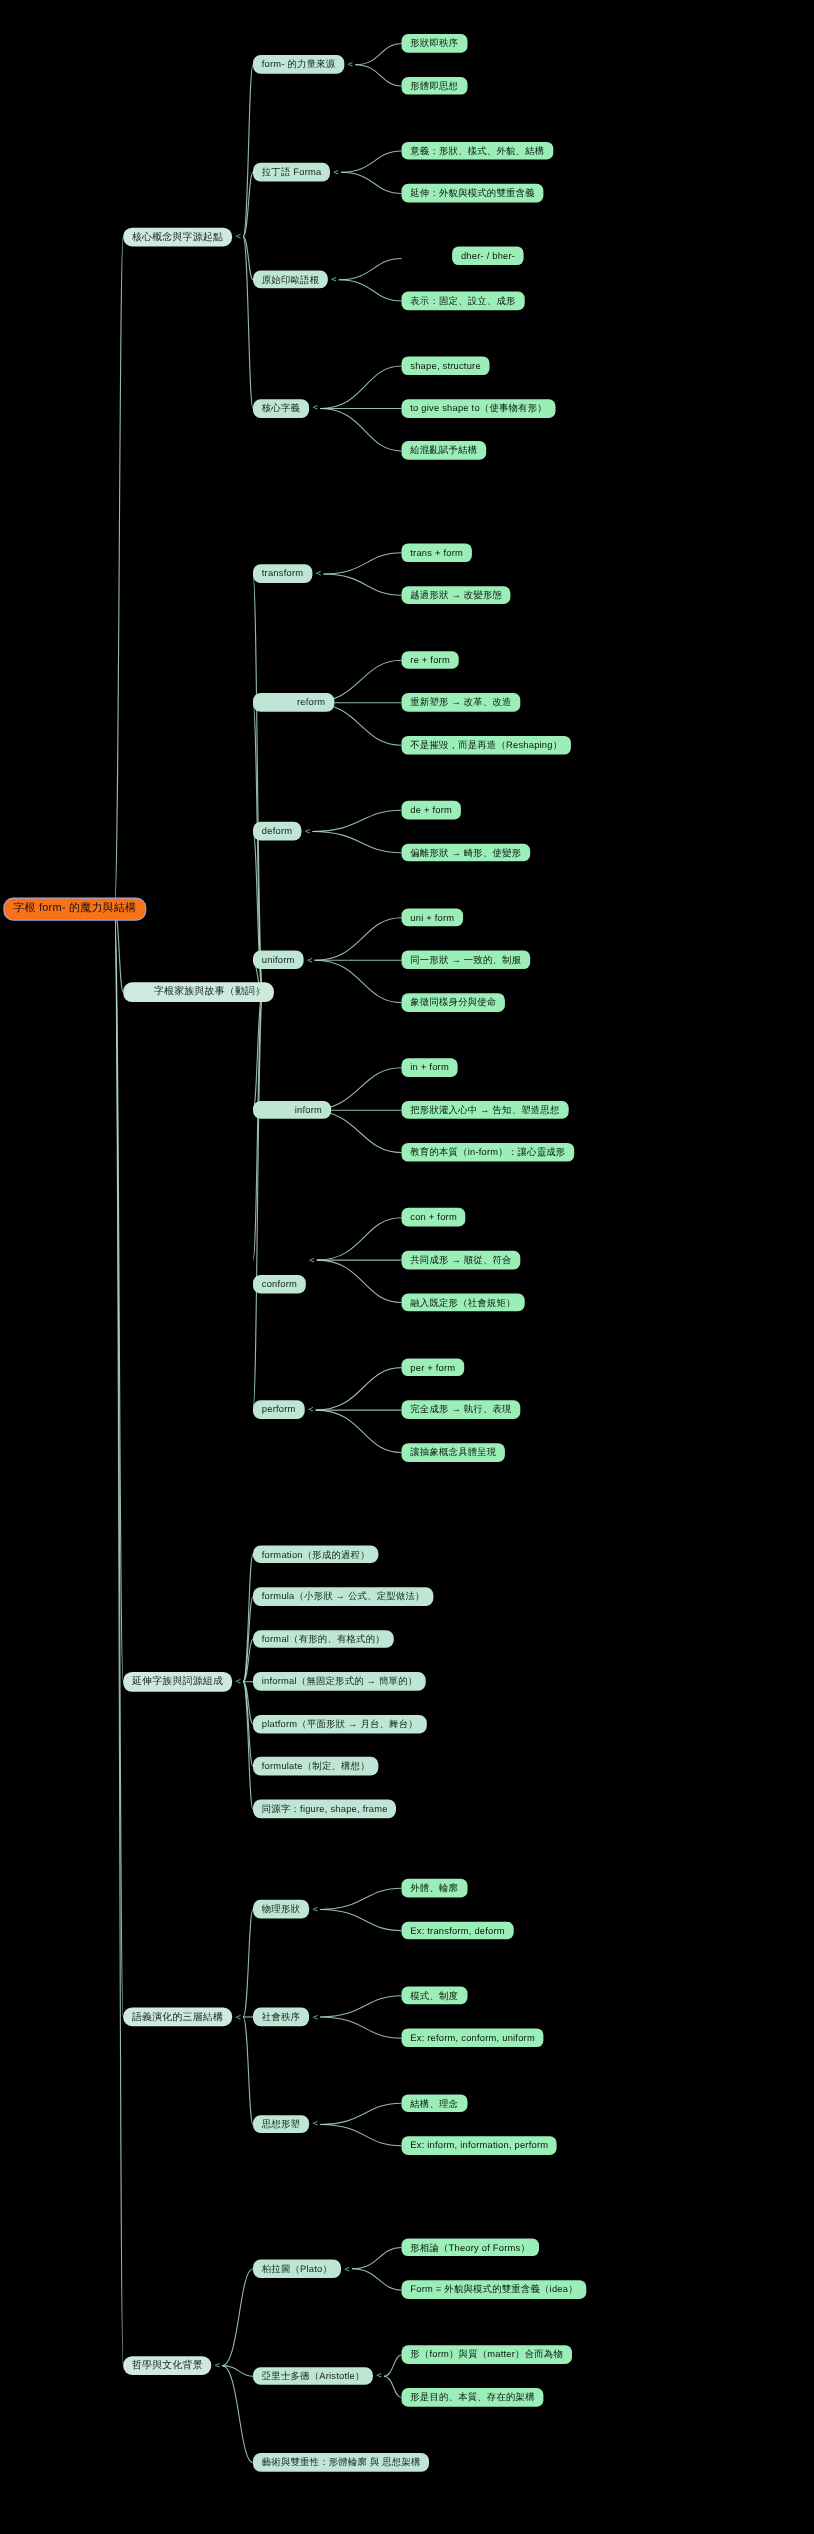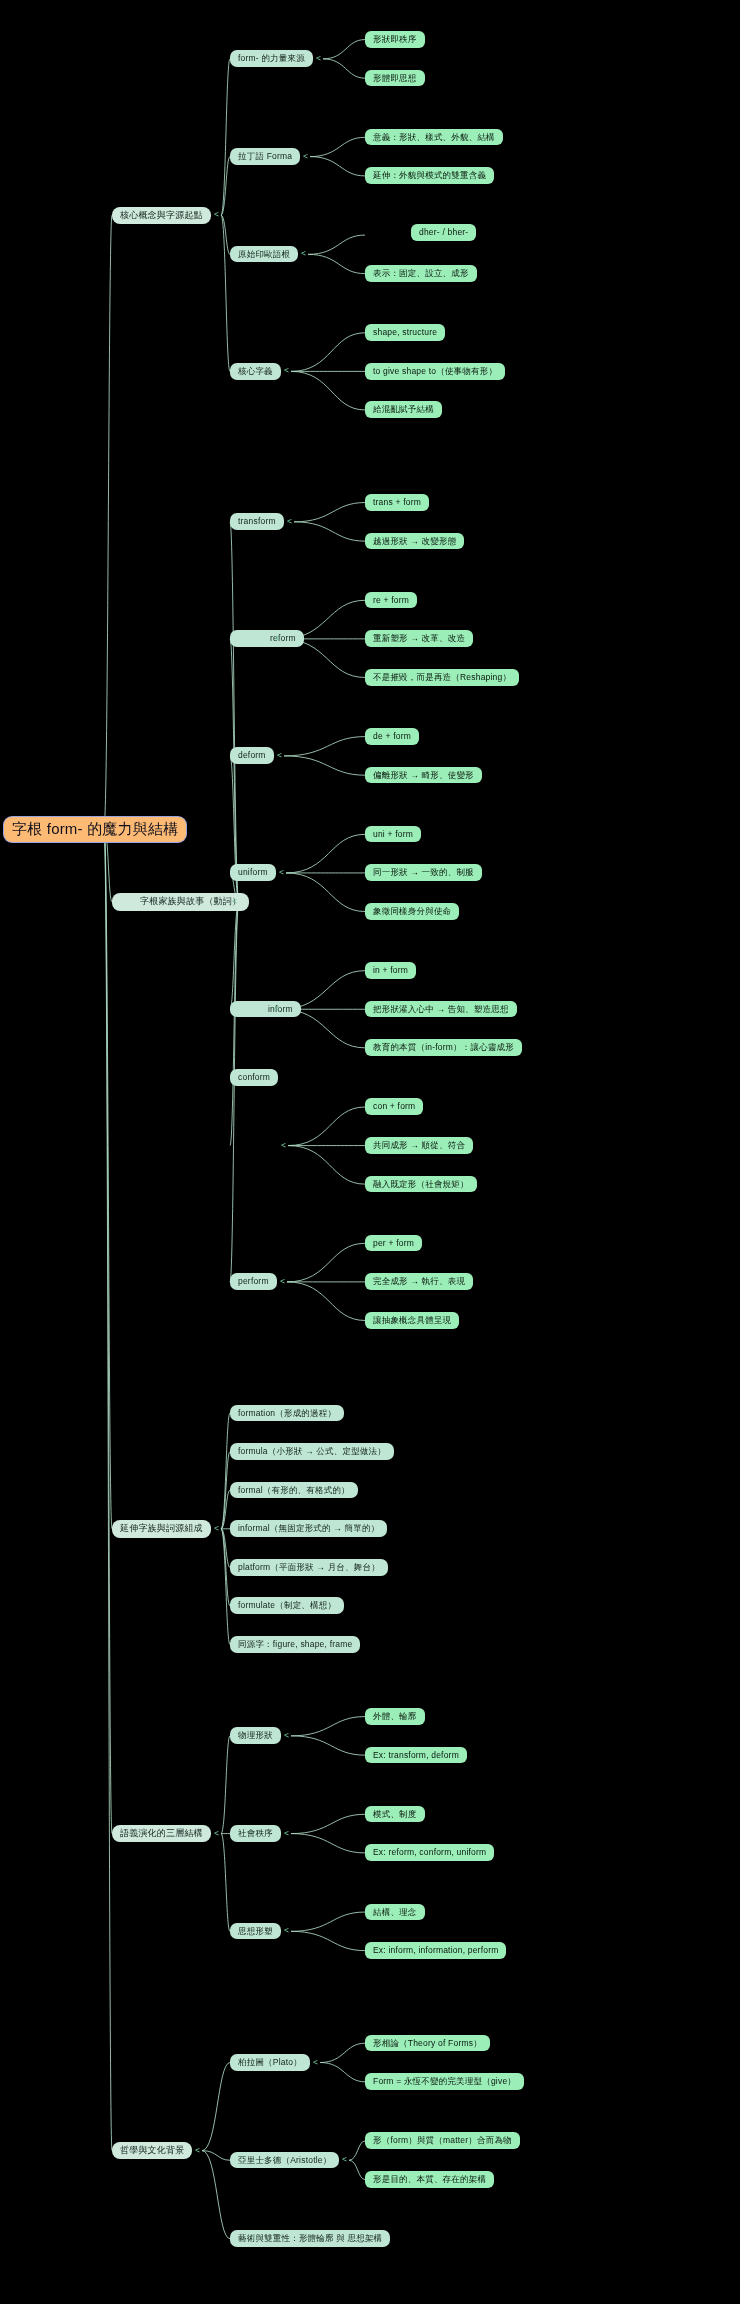--- a/index.html
+++ b/index.html
@@ -26,23 +26,23 @@
     display: flex;
     align-items: center;
     border-radius: 7px;
     padding: 3px 8px;
     font-size: 9px;
     line-height: 1.25;
     white-space: nowrap;
     letter-spacing: 0.2px;
   }
   .node.root {
-    background: #fdba74;
+    background: #f97316;
     color: #10101c;
-    font-size: 15px;
+    font-size: 10px;
     border-radius: 8px;
     box-shadow: 0 0 0 1px #9aa4dd;
   }
   .node.lvl1 {
     background: #cfe9dd;
     color: #13231d;
     font-size: 9px;
     border-radius: 8px;
   }
   .node.lvl2 {
@@ -176,21 +176,21 @@
       <div class="node lvl2" style="left: 230px; max-width: 130px; top: 864.43px;">uniform</div>
       <div class="cmark" style="left: 279px; top: 867.93px;">&lt;</div>
       <div class="node leaf wide" style="left: 365px; max-width: 370px; top: 825.849px;">uni + form</div>
       <div class="node leaf wide" style="left: 365px; max-width: 370px; top: 864.43px;">同一形狀 → 一致的、制服</div>
       <div class="node leaf wide" style="left: 365px; max-width: 370px; top: 903.011px;">象徵同樣身分與使命</div>
       <div class="node lvl2" style="left: 230px; max-width: 130px; top: 1000.75px; padding-left: 38px;">inform</div>
       <div class="cmark" style="left: 274px; top: 1004.25px;">&lt;</div>
       <div class="node leaf wide" style="left: 365px; max-width: 370px; top: 962.169px;">in + form</div>
       <div class="node leaf wide" style="left: 365px; max-width: 370px; top: 1000.75px;">把形狀灌入心中 → 告知、塑造思想</div>
       <div class="node leaf wide" style="left: 365px; max-width: 370px; top: 1039.33px;">教育的本質（in-form）：讓心靈成形</div>
-      <div class="node lvl2" style="left: 230px; max-width: 130px; top: 1069px;">conform</div>
+      <div class="node lvl2" style="left: 230px; max-width: 130px; top: 1159px;">conform</div>
       <div class="cmark" style="left: 281px; top: 1140.57px;">&lt;</div>
       <div class="node leaf wide" style="left: 365px; max-width: 370px; top: 1098.49px;">con + form</div>
       <div class="node leaf wide" style="left: 365px; max-width: 370px; top: 1137.07px;">共同成形 → 順從、符合</div>
       <div class="node leaf wide" style="left: 365px; max-width: 370px; top: 1175.65px;">融入既定形（社會規矩）</div>
       <div class="node lvl2" style="left: 230px; max-width: 130px; top: 1273.39px;">perform</div>
       <div class="cmark" style="left: 280px; top: 1276.89px;">&lt;</div>
       <div class="node leaf wide" style="left: 365px; max-width: 370px; top: 1234.81px;">per + form</div>
       <div class="node leaf wide" style="left: 365px; max-width: 370px; top: 1273.39px;">完全成形 → 執行、表現</div>
       <div class="node leaf wide" style="left: 365px; max-width: 370px; top: 1311.97px;">讓抽象概念具體呈現</div>
       <div class="node lvl1" style="left: 112px; top: 1520.31px;">延伸字族與詞源組成</div>
@@ -214,21 +214,21 @@
       <div class="node leaf wide" style="left: 365px; max-width: 370px; top: 1844.39px;">Ex: reform, conform, uniform</div>
       <div class="node lvl2" style="left: 230px; max-width: 130px; top: 1922.84px;">思想形塑</div>
       <div class="cmark" style="left: 284px; top: 1926.34px;">&lt;</div>
       <div class="node leaf wide" style="left: 365px; max-width: 370px; top: 1903.55px;">結構、理念</div>
       <div class="node leaf wide" style="left: 365px; max-width: 370px; top: 1942.13px;">Ex: inform, information, perform</div>
       <div class="node lvl1" style="left: 112px; top: 2142.11px;">哲學與文化背景</div>
       <div class="cmark" style="left: 195px; top: 2145.61px;">&lt;</div>
       <div class="node lvl2" style="left: 230px; max-width: 130px; top: 2054.01px;">柏拉圖（Plato）</div>
       <div class="cmark" style="left: 313px; top: 2057.51px;">&lt;</div>
       <div class="node leaf wide" style="left: 365px; max-width: 370px; top: 2034.72px;">形相論（Theory of Forms）</div>
-      <div class="node leaf wide" style="left: 365px; max-width: 370px; top: 2073.3px;">Form = 永恆不變的完美理型（give）</div>
+      <div class="node leaf wide" style="left: 365px; max-width: 370px; top: 2073.3px;">Form = 外貌與模式的雙重含義（idea）</div>
       <div class="node lvl2" style="left: 230px; max-width: 130px; top: 2151.75px;">亞里士多德（Aristotle）</div>
       <div class="cmark" style="left: 342px; top: 2155.25px;">&lt;</div>
       <div class="node leaf wide" style="left: 365px; max-width: 370px; top: 2132.46px;">形（form）與質（matter）合而為物</div>
       <div class="node leaf wide" style="left: 365px; max-width: 370px; top: 2171.04px;">形是目的、本質、存在的架構</div>
       <div class="node lvl2" style="left: 230px; max-width: 200px; top: 2230.2px;">藝術與雙重性：形體輪廓 與 思想架構</div>
       <div class="node root" style="left: 4px; top: 817px;">字根 form- 的魔力與結構</div>
     </div>
 </div>
 
 </body></html>

